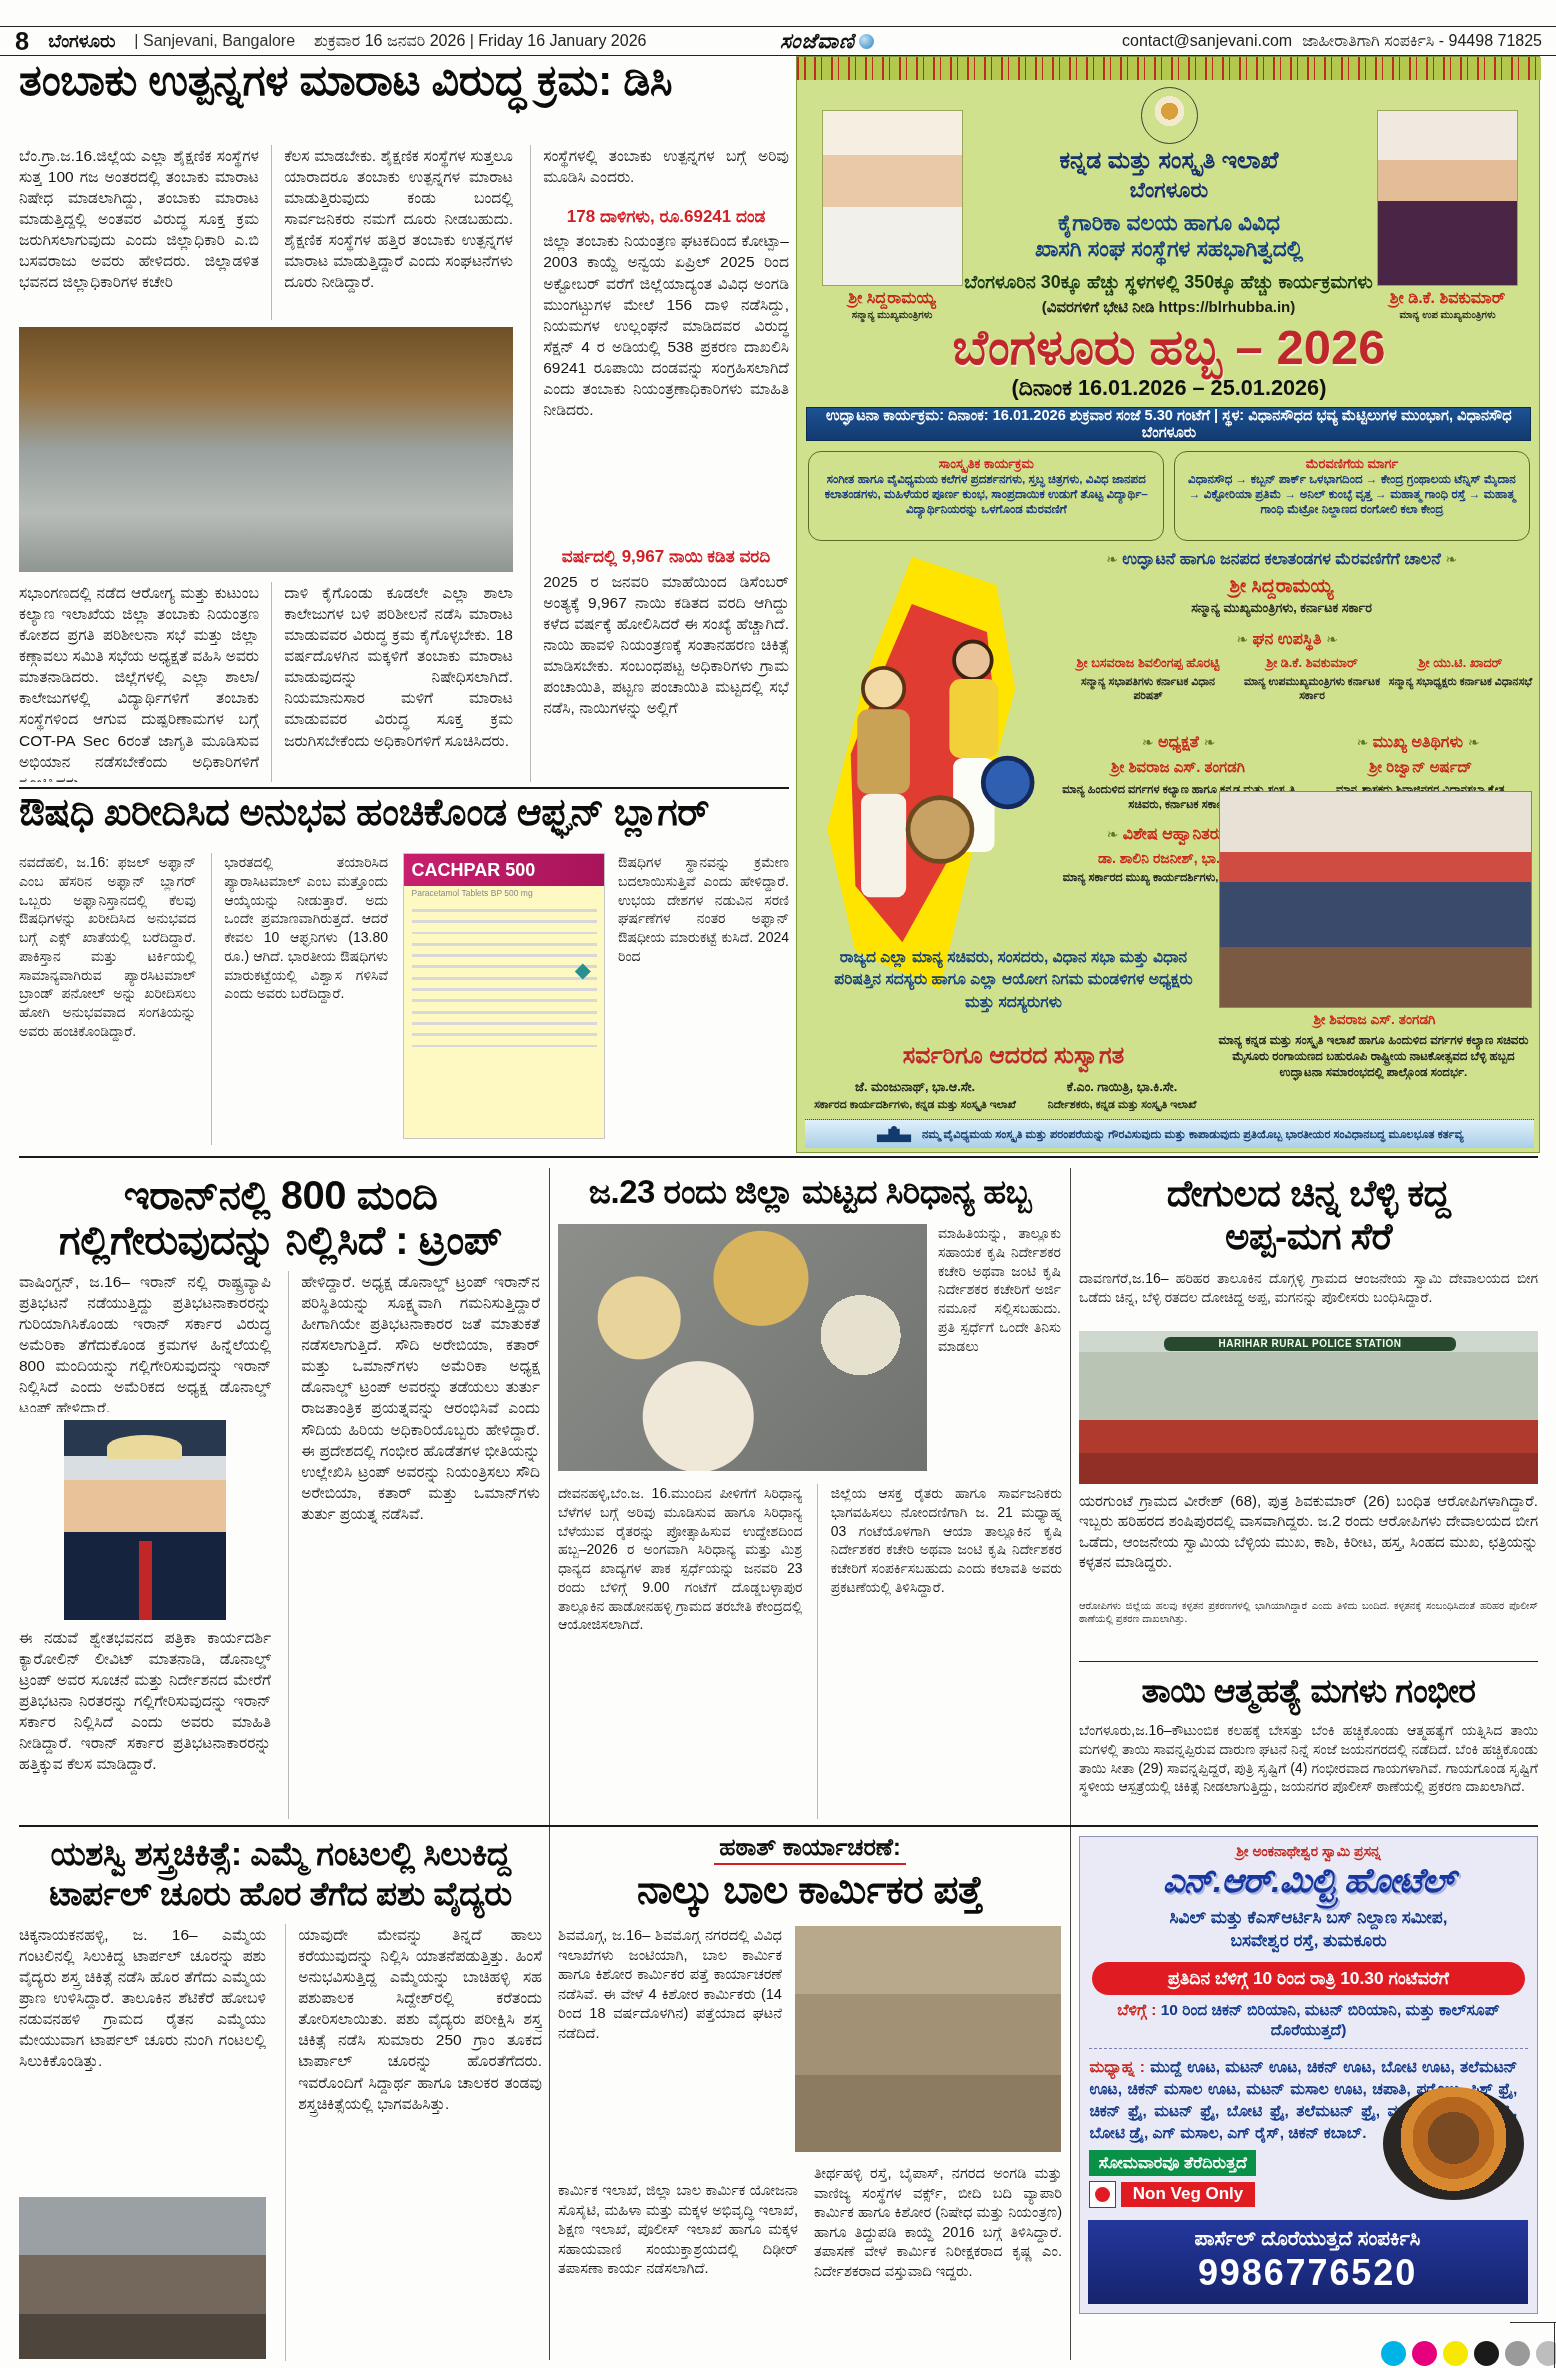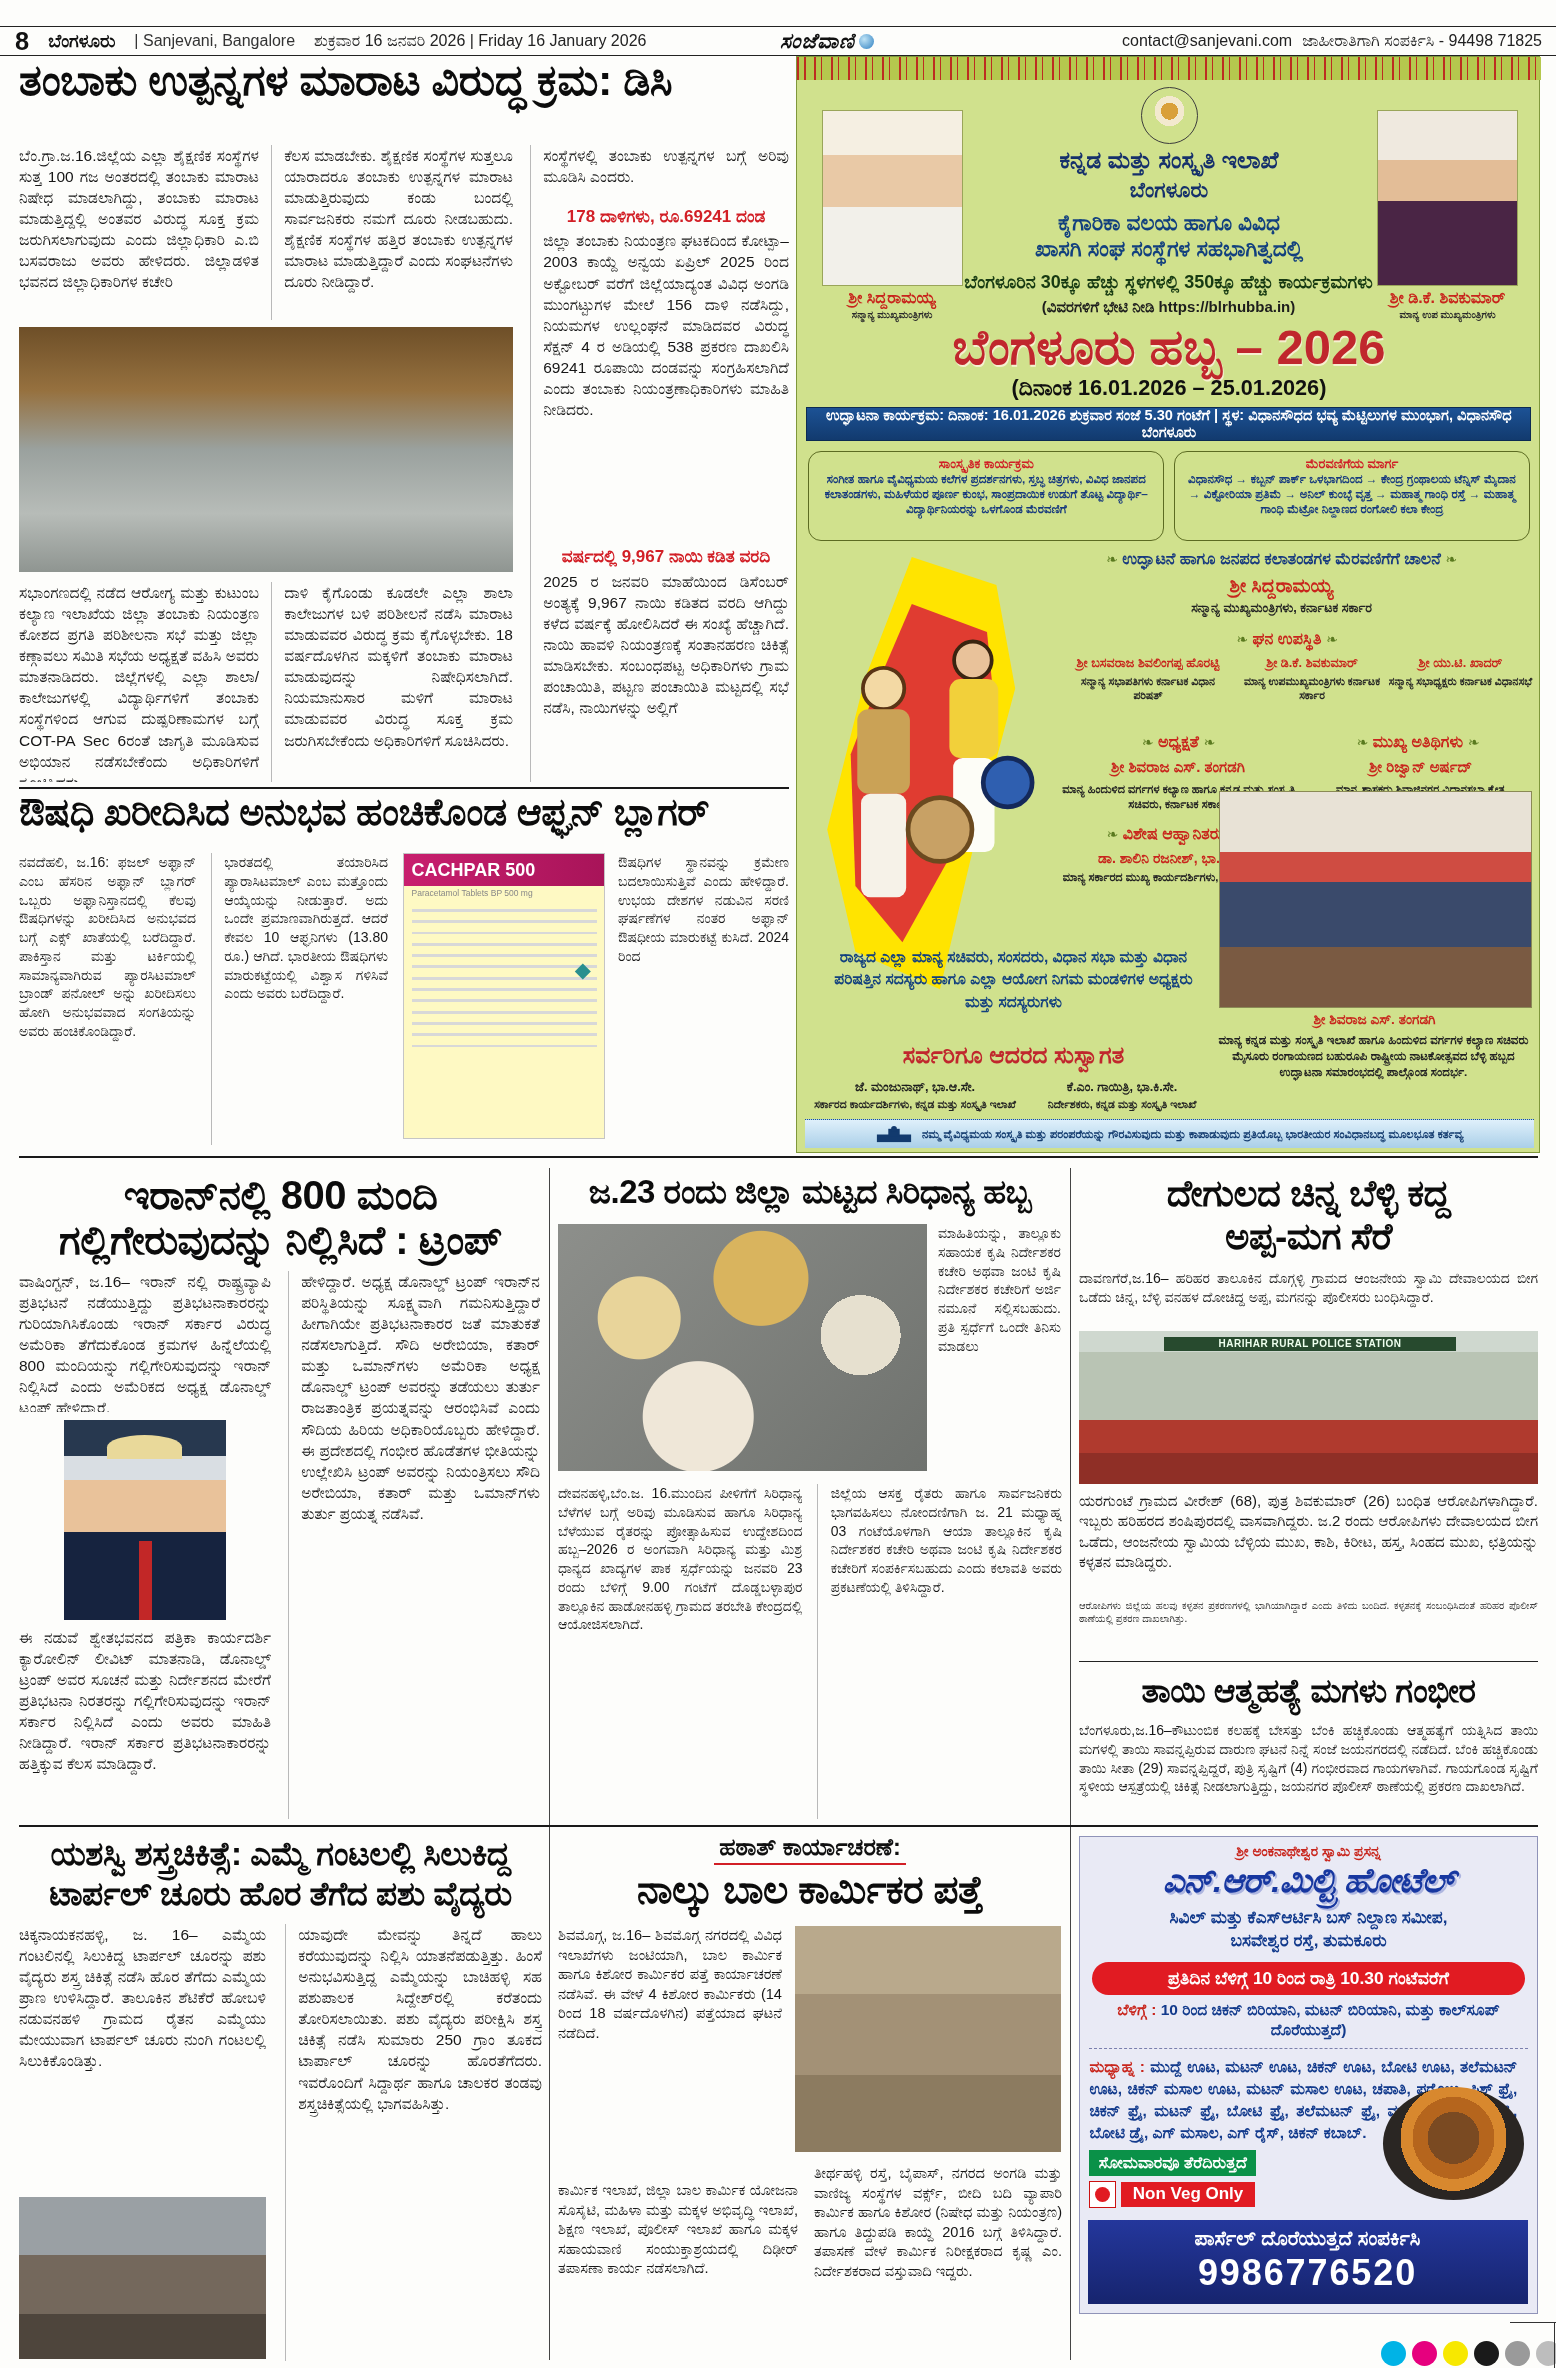--- a/index.html
+++ b/index.html
@@ -136,21 +136,21 @@
   #millet-side{position:absolute;left:380px;top:51px;width:123px;height:247px;}
   #millet .cols{position:absolute;left:0;top:311px;width:504px;height:335px;display:flex;gap:15px;}
   #millet .col{width:245px;height:335px;}
 
   #temple{left:1079px;top:1173px;width:459px;height:648px;}
   #temple .h1{width:459px;text-align:center;font-size:37px;line-height:1.15;}
   #temple-lead{position:absolute;left:0;top:96px;width:459px;height:58px;}
   #temple-photo{left:0;top:158px;width:459px;height:153px;
     background:linear-gradient(180deg,#cfd8cf 0 14%,#b9c4b4 14% 58%,#b03a2e 58% 80%,#8f2f26 80% 100%);}
   #temple-photo .sign{position:absolute;left:85px;top:5.6px;width:292px;background:#274a2e;color:#efe;font-size:10px;
-    font-weight:bold;text-align:center;padding:1.9px 0;letter-spacing:0.5px;}
+    font-weight:bold;text-align:center;padding:1.9px 0;letter-spacing:0.5px;border-radius:6px;}
   #temple-cap{position:absolute;left:0;top:318px;width:459px;height:105px;font-size:15px;}
   #temple-more{position:absolute;left:0;top:426px;width:459px;height:58px;font-size:10px;}
   #temple hr{position:absolute;left:0;top:488px;width:459px;border:none;border-top:1.4px solid #222;margin:0;}
   #mother-h{position:absolute;left:0;top:499px;width:459px;text-align:center;font-size:33px;}
   #mother-b{position:absolute;left:0;top:548px;width:459px;height:98px;font-size:14px;}
 
   
   #buffalo{left:19px;top:1834px;width:523px;height:529px;}
   #buffalo .h1{width:523px;text-align:center;font-size:33px;line-height:1.22;}
   #buf-c1{left:0;top:90px;width:247px;height:264px;}
@@ -396,21 +396,21 @@
     <div class="kn-sm" id="millet-side">ಮಾಹಿತಿಯನ್ನು, ತಾಲ್ಲೂಕು ಸಹಾಯಕ ಕೃಷಿ ನಿರ್ದೇಶಕರ ಕಚೇರಿ ಅಥವಾ ಜಂಟಿ ಕೃಷಿ ನಿರ್ದೇಶಕರ ಕಚೇರಿಗೆ ಅರ್ಜಿ ನಮೂನೆ ಸಲ್ಲಿಸಬಹುದು. ಪ್ರತಿ ಸ್ಪರ್ಧೆಗೆ ಒಂದೇ ತಿನಿಸು ಮಾಡಲು</div>
     <div class="cols">
       <div class="col kn-sm">ದೇವನಹಳ್ಳಿ,ಬೆಂ.ಜ. 16.ಮುಂದಿನ ಪೀಳಿಗೆಗೆ ಸಿರಿಧಾನ್ಯ ಬೆಳೆಗಳ ಬಗ್ಗೆ ಅರಿವು ಮೂಡಿಸುವ ಹಾಗೂ ಸಿರಿಧಾನ್ಯ ಬೆಳೆಯುವ ರೈತರನ್ನು ಪ್ರೋತ್ಸಾಹಿಸುವ ಉದ್ದೇಶದಿಂದ ಹಬ್ಬ–2026 ರ ಅಂಗವಾಗಿ ಸಿರಿಧಾನ್ಯ ಮತ್ತು ಮಿಶ್ರ ಧಾನ್ಯದ ಖಾದ್ಯಗಳ ಪಾಕ ಸ್ಪರ್ಧೆಯನ್ನು ಜನವರಿ 23 ರಂದು ಬೆಳಿಗ್ಗೆ 9.00 ಗಂಟೆಗೆ ದೊಡ್ಡಬಳ್ಳಾಪುರ ತಾಲ್ಲೂಕಿನ ಹಾಡೋನಹಳ್ಳಿ ಗ್ರಾಮದ ತರಬೇತಿ ಕೇಂದ್ರದಲ್ಲಿ ಆಯೋಜಿಸಲಾಗಿದೆ.</div>
       <div class="col colrule kn-sm">ಜಿಲ್ಲೆಯ ಆಸಕ್ತ ರೈತರು ಹಾಗೂ ಸಾರ್ವಜನಿಕರು ಭಾಗವಹಿಸಲು ನೋಂದಣಿಗಾಗಿ ಜ. 21 ಮಧ್ಯಾಹ್ನ 03 ಗಂಟೆಯೊಳಗಾಗಿ ಆಯಾ ತಾಲ್ಲೂಕಿನ ಕೃಷಿ ನಿರ್ದೇಶಕರ ಕಚೇರಿ ಅಥವಾ ಜಂಟಿ ಕೃಷಿ ನಿರ್ದೇಶಕರ ಕಚೇರಿಗೆ ಸಂಪರ್ಕಿಸಬಹುದು ಎಂದು ಕಲಾವತಿ ಅವರು ಪ್ರಕಟಣೆಯಲ್ಲಿ ತಿಳಿಸಿದ್ದಾರೆ.</div>
     </div>
   </div>
 
   <div class="abs" id="temple">
     <div class="h1 headline">ದೇಗುಲದ ಚಿನ್ನ ಬೆಳ್ಳಿ ಕದ್ದ</div>
     <div class="h1 headline">ಅಪ್ಪ-ಮಗ ಸೆರೆ</div>
-    <div class="kn-sm" id="temple-lead">ದಾವಣಗೆರೆ,ಜ.16– ಹರಿಹರ ತಾಲೂಕಿನ ದೊಗ್ಗಳ್ಳಿ ಗ್ರಾಮದ ಆಂಜನೇಯ ಸ್ವಾಮಿ ದೇವಾಲಯದ ಬೀಗ ಒಡೆದು ಚಿನ್ನ, ಬೆಳ್ಳಿ ವನಹಳ ದೋಚಿದ್ದ ಅಪ್ಪ, ಮಗನನ್ನು ಪೊಲೀಸರು ಬಂಧಿಸಿದ್ದಾರೆ.</div>
+    <div class="kn-sm" id="temple-lead">ದಾವಣಗೆರೆ,ಜ.16– ಹರಿಹರ ತಾಲೂಕಿನ ದೊಗ್ಗಳ್ಳಿ ಗ್ರಾಮದ ಆಂಜನೇಯ ಸ್ವಾಮಿ ದೇವಾಲಯದ ಬೀಗ ಒಡೆದು ಚಿನ್ನ, ಬೆಳ್ಳಿ ರತದಲ ದೋಚಿದ್ದ ಅಪ್ಪ, ಮಗನನ್ನು ಪೊಲೀಸರು ಬಂಧಿಸಿದ್ದಾರೆ.</div>
     <div class="ph" id="temple-photo">
       <div class="sign">HARIHAR RURAL POLICE STATION</div>
     </div>
     <div class="kn-body" id="temple-cap">ಯರಗುಂಟೆ ಗ್ರಾಮದ ವೀರೇಶ್ (68), ಪುತ್ರ ಶಿವಕುಮಾರ್ (26) ಬಂಧಿತ ಆರೋಪಿಗಳಾಗಿದ್ದಾರೆ. ಇಬ್ಬರು ಹರಿಹರದ ಶಂಷಿಪುರದಲ್ಲಿ ವಾಸವಾಗಿದ್ದರು. ಜ.2 ರಂದು ಆರೋಪಿಗಳು ದೇವಾಲಯದ ಬೀಗ ಒಡೆದು, ಆಂಜನೇಯ ಸ್ವಾಮಿಯ ಬೆಳ್ಳಿಯ ಮುಖ, ಕಾಶಿ, ಕಿರೀಟ, ಹಸ್ತ, ಸಿಂಹದ ಮುಖ, ಛತ್ರಿಯನ್ನು ಕಳ್ಳತನ ಮಾಡಿದ್ದರು.</div>
     <div class="kn-sm" id="temple-more">ಆರೋಪಿಗಳು ಜಿಲ್ಲೆಯ ಹಲವು ಕಳ್ಳತನ ಪ್ರಕರಣಗಳಲ್ಲಿ ಭಾಗಿಯಾಗಿದ್ದಾರೆ ಎಂದು ತಿಳಿದು ಬಂದಿದೆ. ಕಳ್ಳತನಕ್ಕೆ ಸಂಬಂಧಿಸಿದಂತೆ ಹರಿಹರ ಪೊಲೀಸ್ ಠಾಣೆಯಲ್ಲಿ ಪ್ರಕರಣ ದಾಖಲಾಗಿತ್ತು.</div>
     <hr>
     <div class="headline" id="mother-h">ತಾಯಿ ಆತ್ಮಹತ್ಯೆ ಮಗಳು ಗಂಭೀರ</div>
     <div class="kn-sm" id="mother-b">ಬೆಂಗಳೂರು,ಜ.16–ಕೌಟುಂಬಿಕ ಕಲಹಕ್ಕೆ ಬೇಸತ್ತು ಬೆಂಕಿ ಹಚ್ಚಿಕೊಂಡು ಆತ್ಮಹತ್ಯೆಗೆ ಯತ್ನಿಸಿದ ತಾಯಿ ಮಗಳಲ್ಲಿ ತಾಯಿ ಸಾವನ್ನಪ್ಪಿರುವ ದಾರುಣ ಘಟನೆ ನಿನ್ನೆ ಸಂಜೆ ಜಯನಗರದಲ್ಲಿ ನಡೆದಿದೆ. ಬೆಂಕಿ ಹಚ್ಚಿಕೊಂಡು ತಾಯಿ ಸೀತಾ (29) ಸಾವನ್ನಪ್ಪಿದ್ದರೆ, ಪುತ್ರಿ ಸೃಷ್ಟಿಗೆ (4) ಗಂಭೀರವಾದ ಗಾಯಗಳಾಗಿವೆ. ಗಾಯಗೊಂಡ ಸೃಷ್ಟಿಗೆ ಸ್ಥಳೀಯ ಆಸ್ಪತ್ರೆಯಲ್ಲಿ ಚಿಕಿತ್ಸೆ ನೀಡಲಾಗುತ್ತಿದ್ದು, ಜಯನಗರ ಪೊಲೀಸ್ ಠಾಣೆಯಲ್ಲಿ ಪ್ರಕರಣ ದಾಖಲಾಗಿದೆ.</div>
   </div>
 

